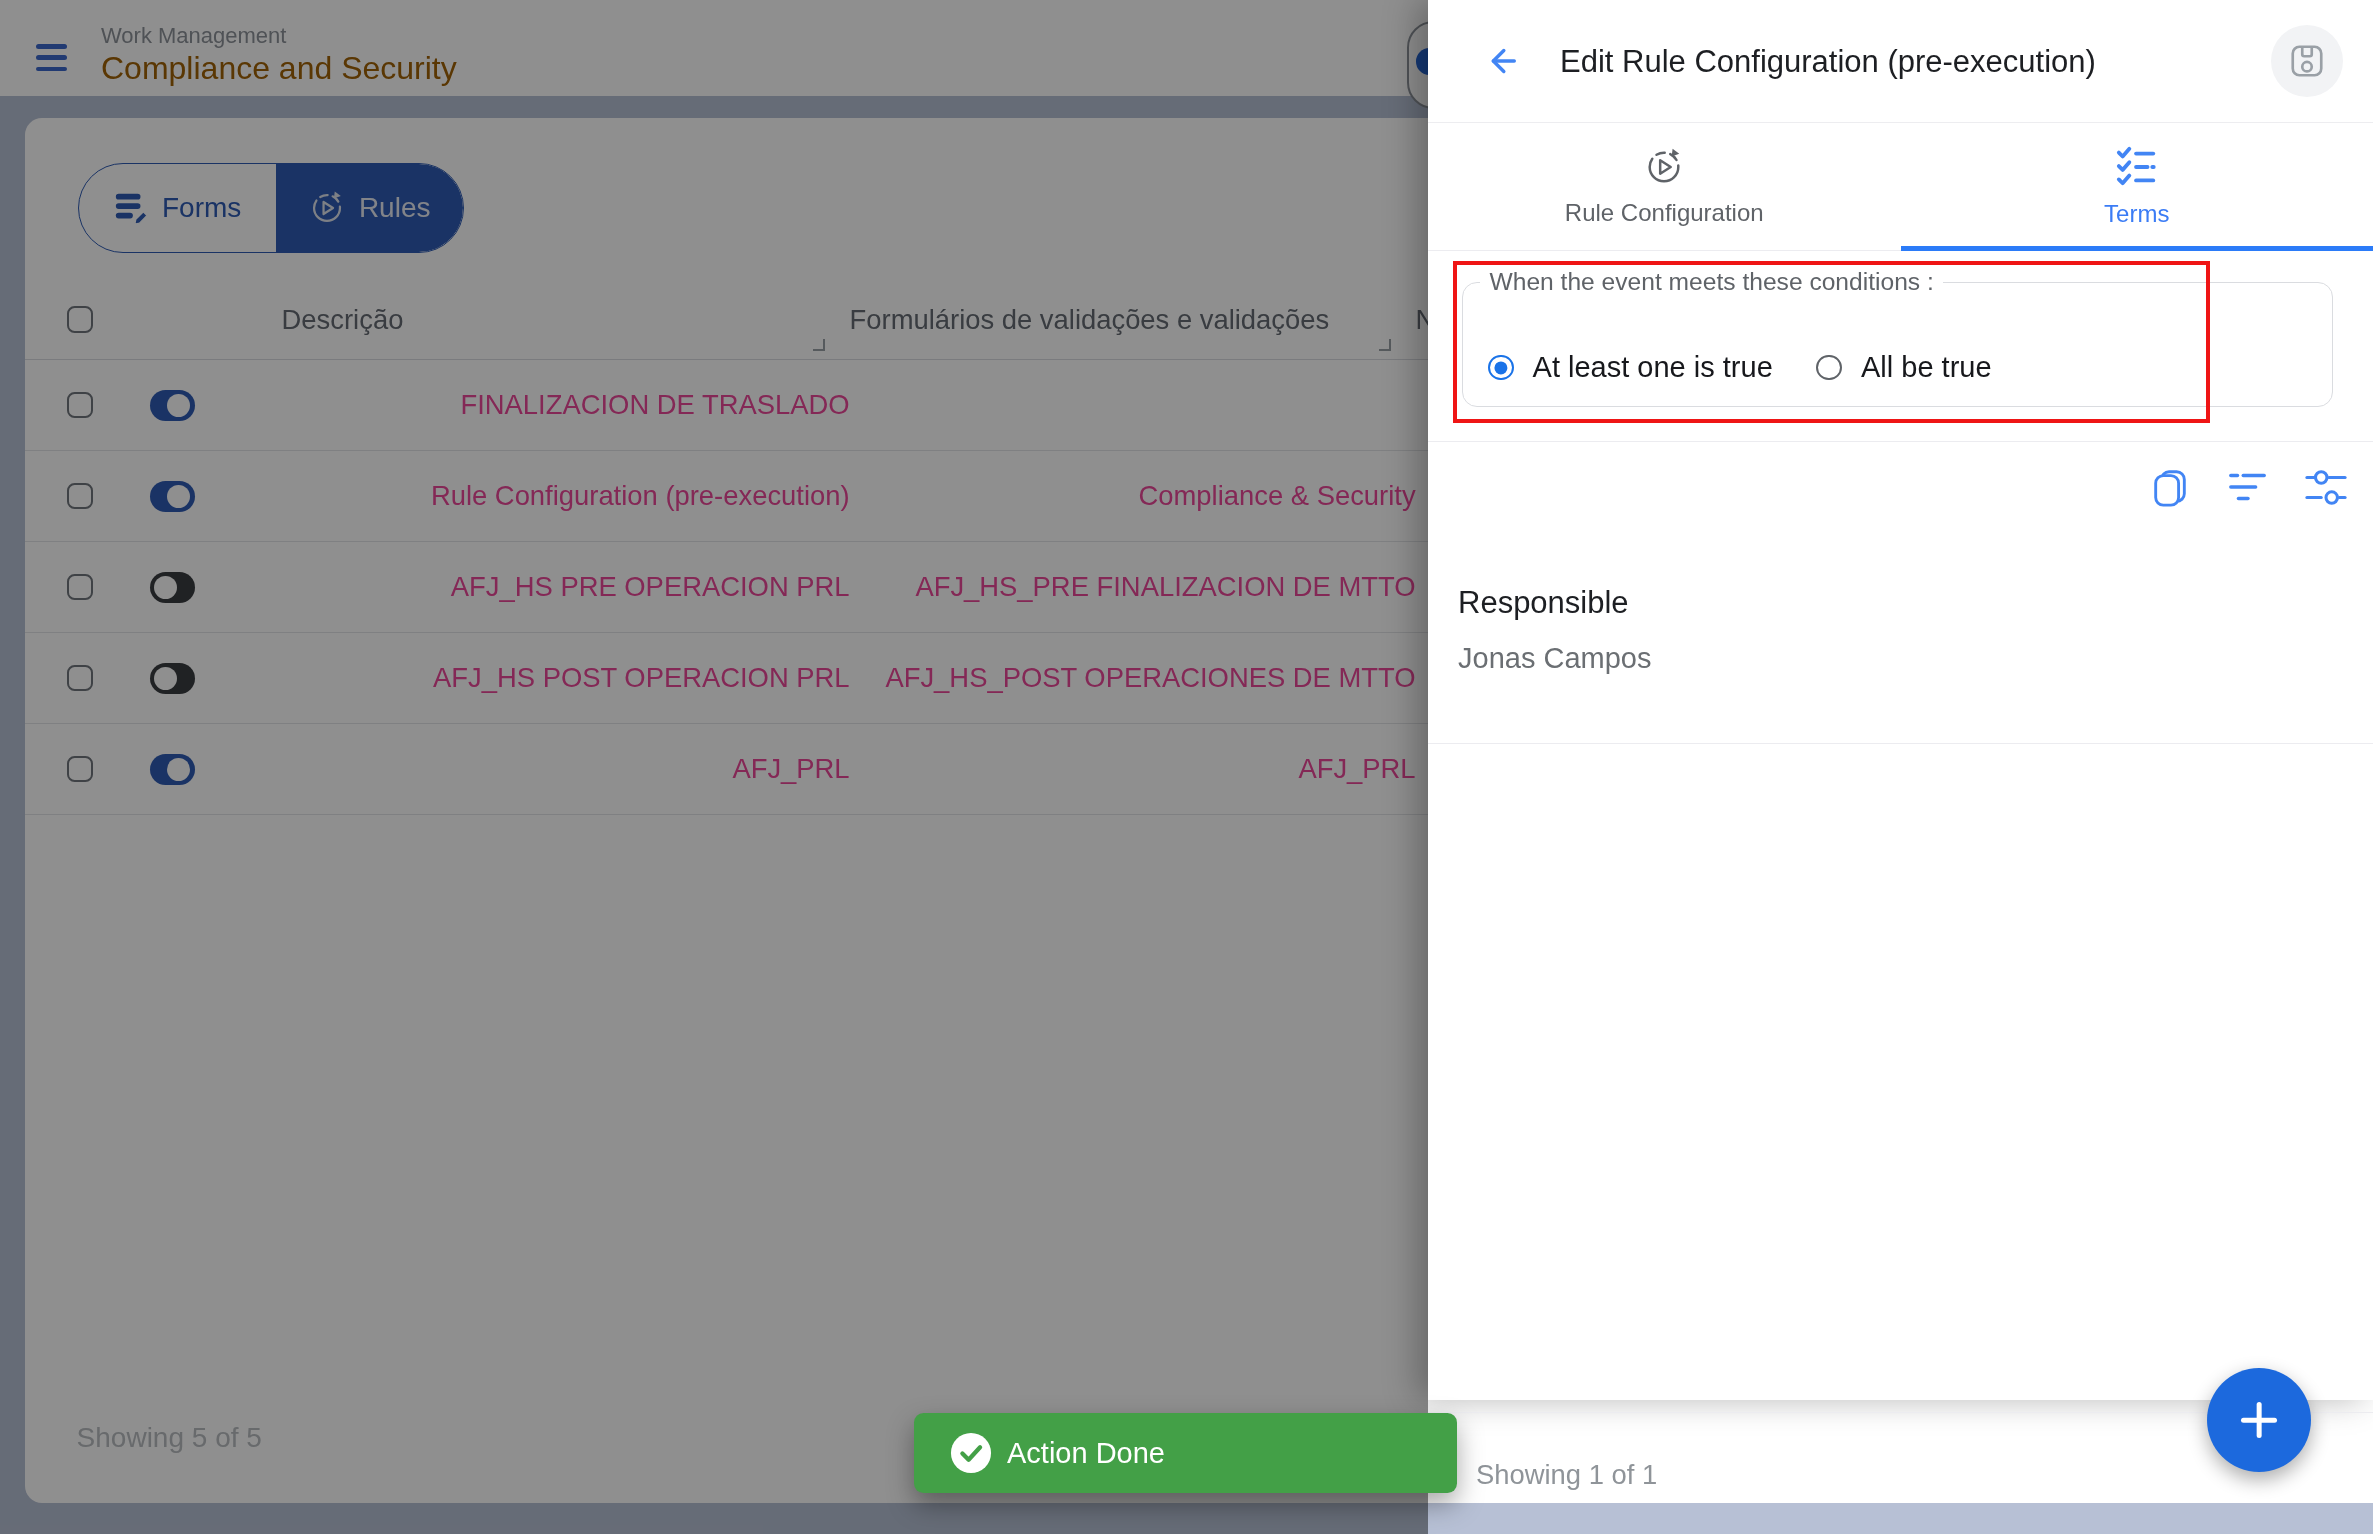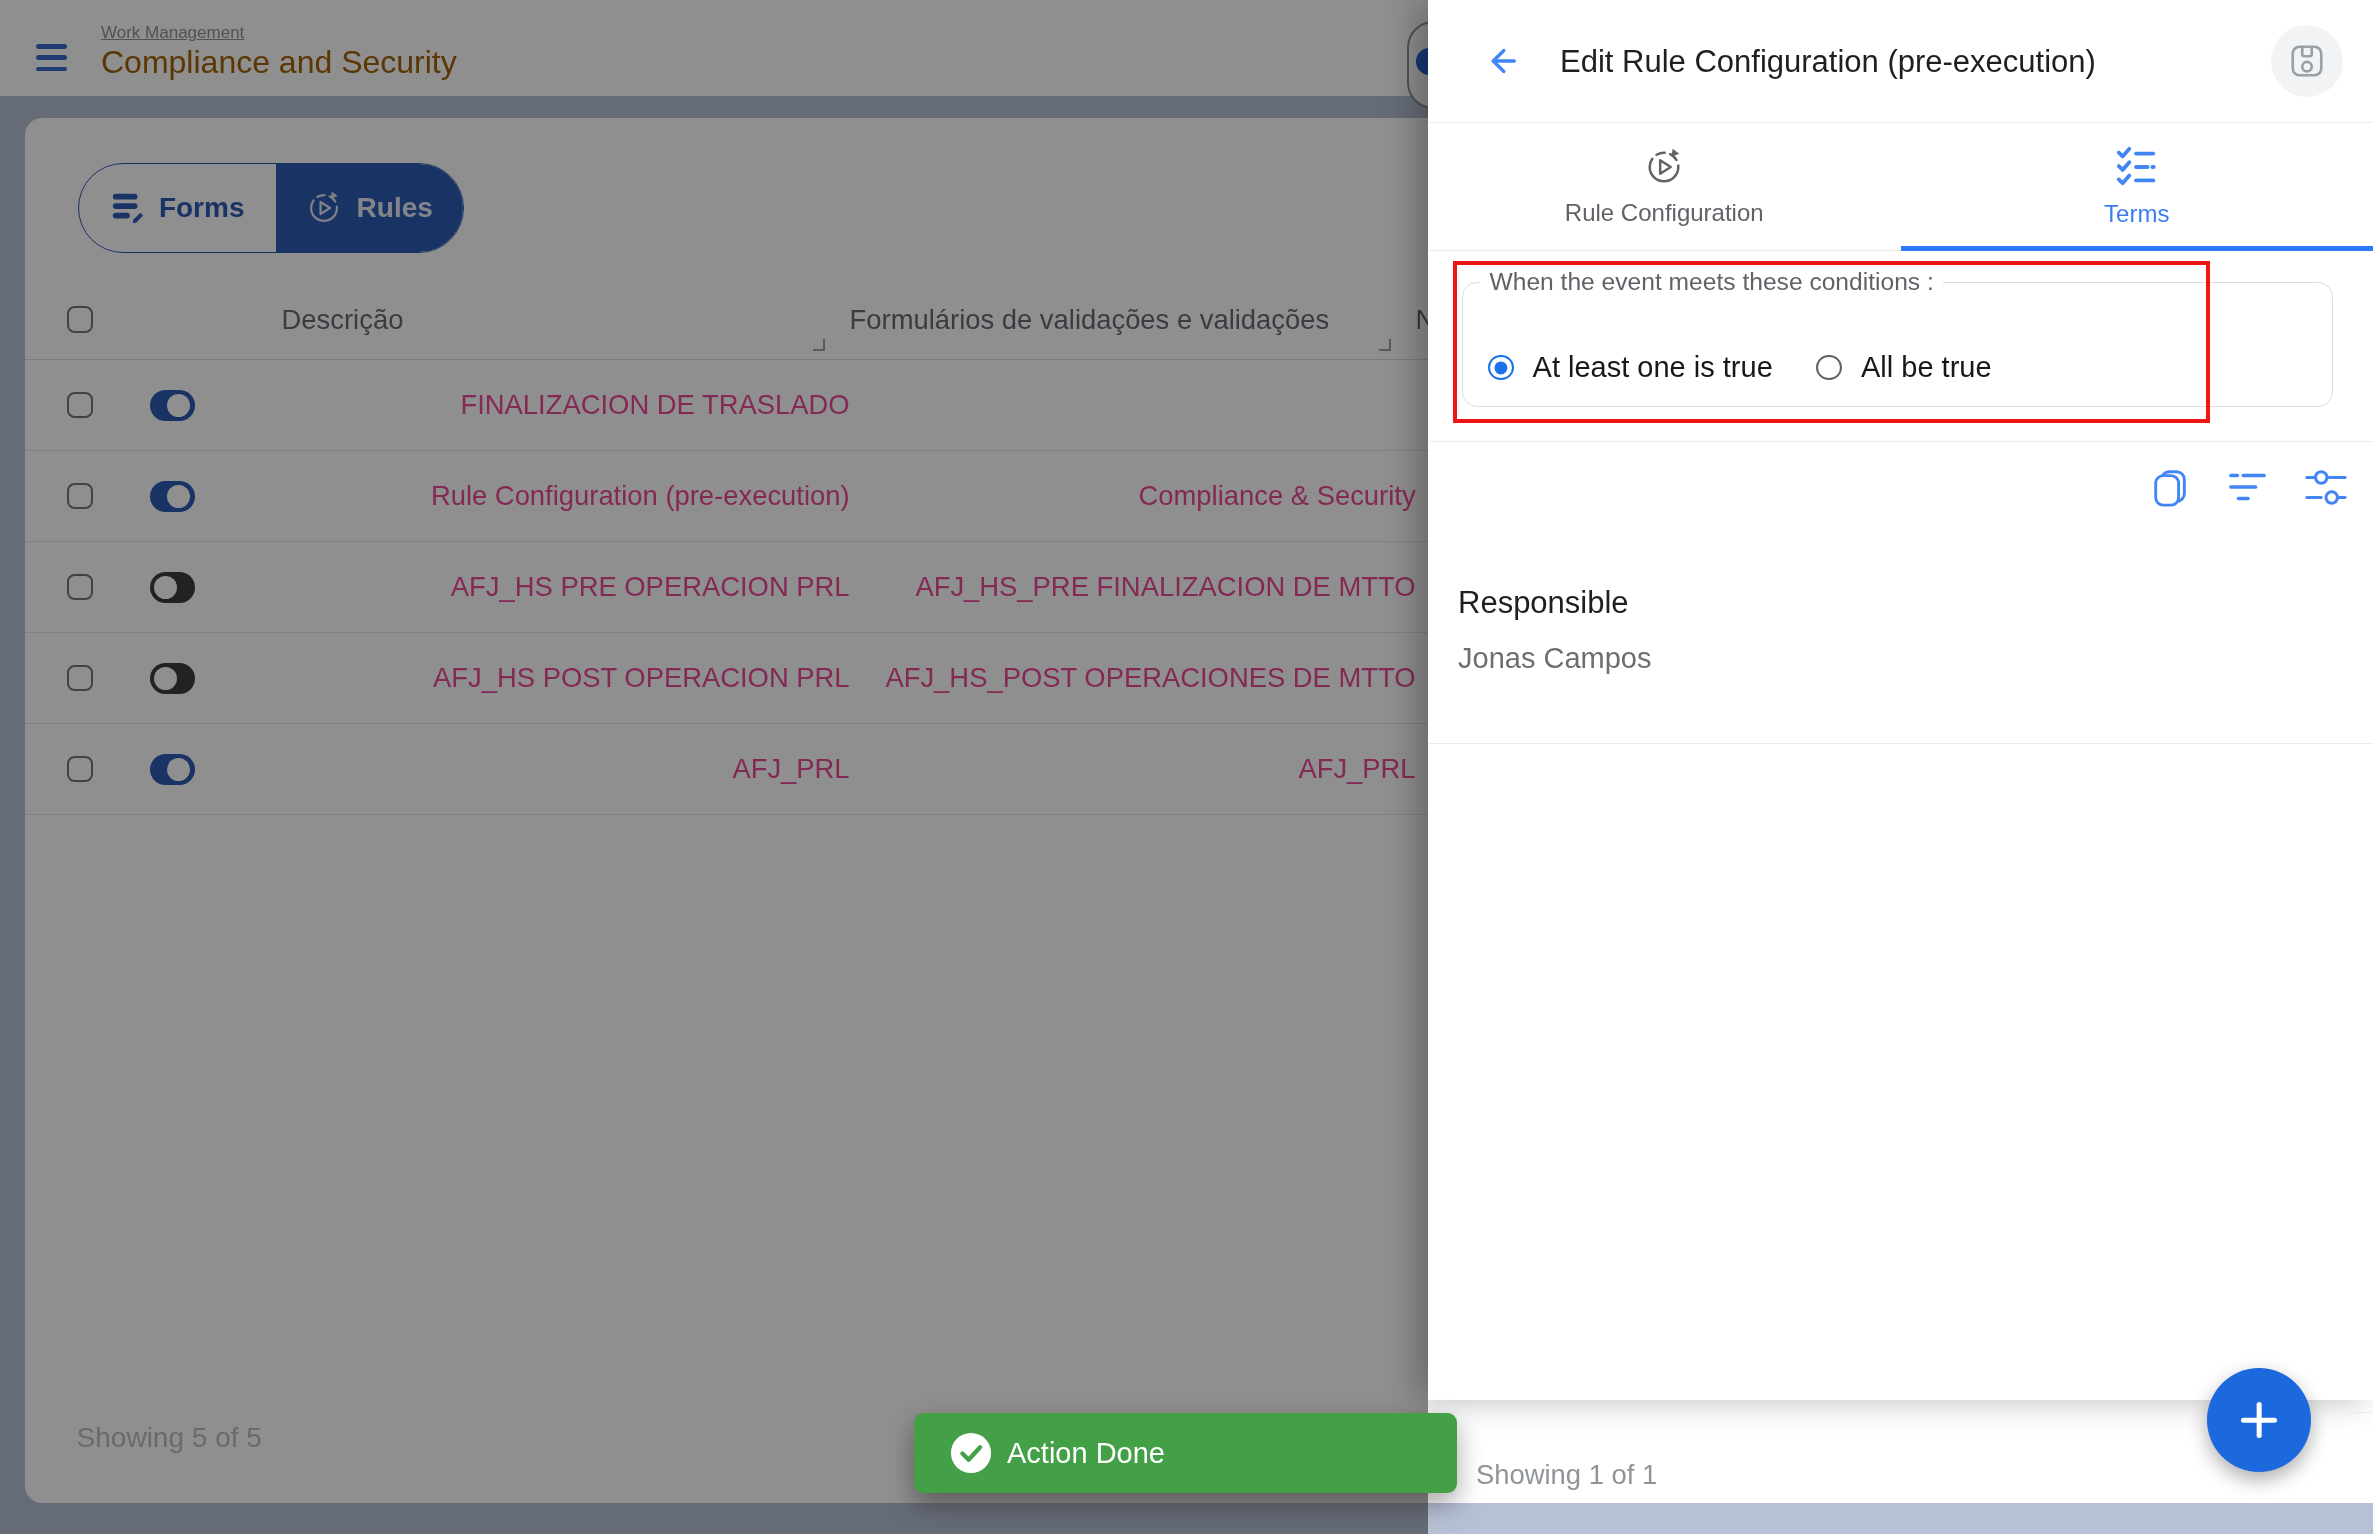--- a/index.html
+++ b/index.html
@@ -5,29 +5,29 @@
   * { margin:0; padding:0; box-sizing:border-box; }
   html,body { width:2373px; height:1535px; overflow:hidden; }
   body { font-family:"Liberation Sans", sans-serif; position:relative; background:#b7c0d5; }
 
   
   .app { position:absolute; inset:0; z-index:1; }
   .app-header { position:absolute; left:0; top:0; width:100%; height:96px; background:#ffffff; }
   .hamburger { position:absolute; left:36px; top:44px; width:31px; height:27.4px; cursor:pointer; }
   .hamburger span { display:block; width:31px; height:4.7px; border-radius:2.8px; background:#3c68cc; margin-bottom:6.6px; }
   .hdr-titles { position:absolute; left:101px; top:23px; }
-  .hdr-app { font-size:17px; color:#8d9299;text-decoration:underline; }
+  .hdr-app { font-size:22px; color:#8d9299; }
   .hdr-page { font-size:32px; color:#a16207; margin-top:1px;text-align:center; }
   .partial-pill { position:absolute; left:1407px; top:21px; width:66px; height:88px; border:2.4px solid #8f959c; border-radius:26.5px; background:#ffffff; }
   .partial-dot { position:absolute; left:1416px; top:48px; width:26.5px; height:26.5px; border-radius:50%; background:#2766d2; }
 
   .app-card { position:absolute; left:24.6px; top:118px; right:0; bottom:32px; background:#ffffff; border-radius:17px 0 0 17px; }
 
   .seg-pill { position:absolute; left:53px; top:45px; width:386px; height:90px; border:1.9px solid #2f5cb4; border-radius:45px; display:flex; overflow:hidden; background:#ffffff; }
-  .seg { display:flex; align-items:center; justify-content:center; gap:13.2px; font-size:28px; cursor:pointer;font-weight:bold; }
+  .seg { display:flex; align-items:center; justify-content:center; gap:13.2px; font-size:28px; cursor:pointer; }
   .seg-forms { width:197px; color:#2f5cb4; }
   .seg-rules { flex:1; background:#2f5cb4; color:#e8ecf4; border-radius:0 45px 45px 0; }
 
   .tbl { position:absolute; left:0; top:162px; right:0;text-align:right; }
   .tbl-grid { display:grid; grid-template-columns:83px 132px 568px 566px 1fr; padding-left:42px; align-items:center; }
   .tbl-head { height:80px; border-bottom:0.9px solid #d9dbe0; position:relative; }
   .tbl-head .hcell { font-size:27.4px; color:#666c74; position:relative; height:100%; display:flex; align-items:center; }
   .col-handle { position:absolute; right:24.6px; bottom:7.6px; width:12.3px; height:12.3px; border-right:2.8px solid #9aa0a6; border-bottom:2.8px solid #9aa0a6; }
   .tbl-row { height:91px; border-bottom:0.9px solid #e3e4e8; }
   .cell { font-size:27.4px; color:#ec4899; white-space:nowrap; overflow:hidden; }

